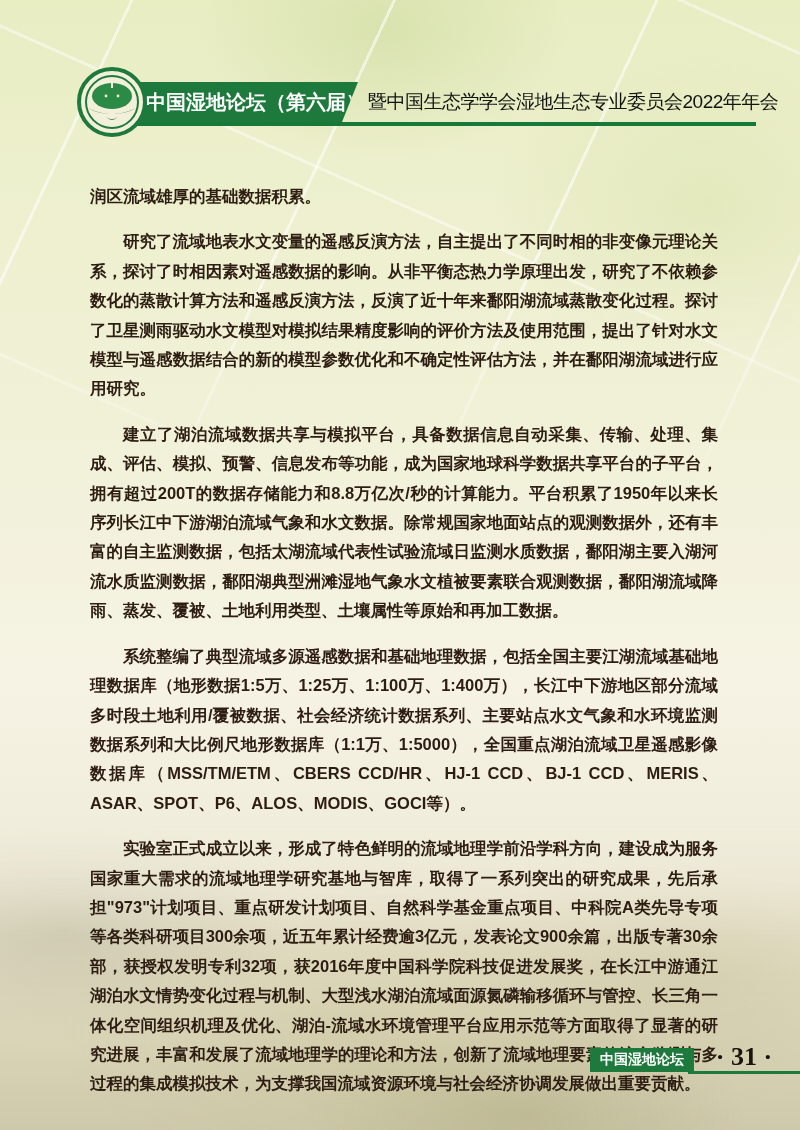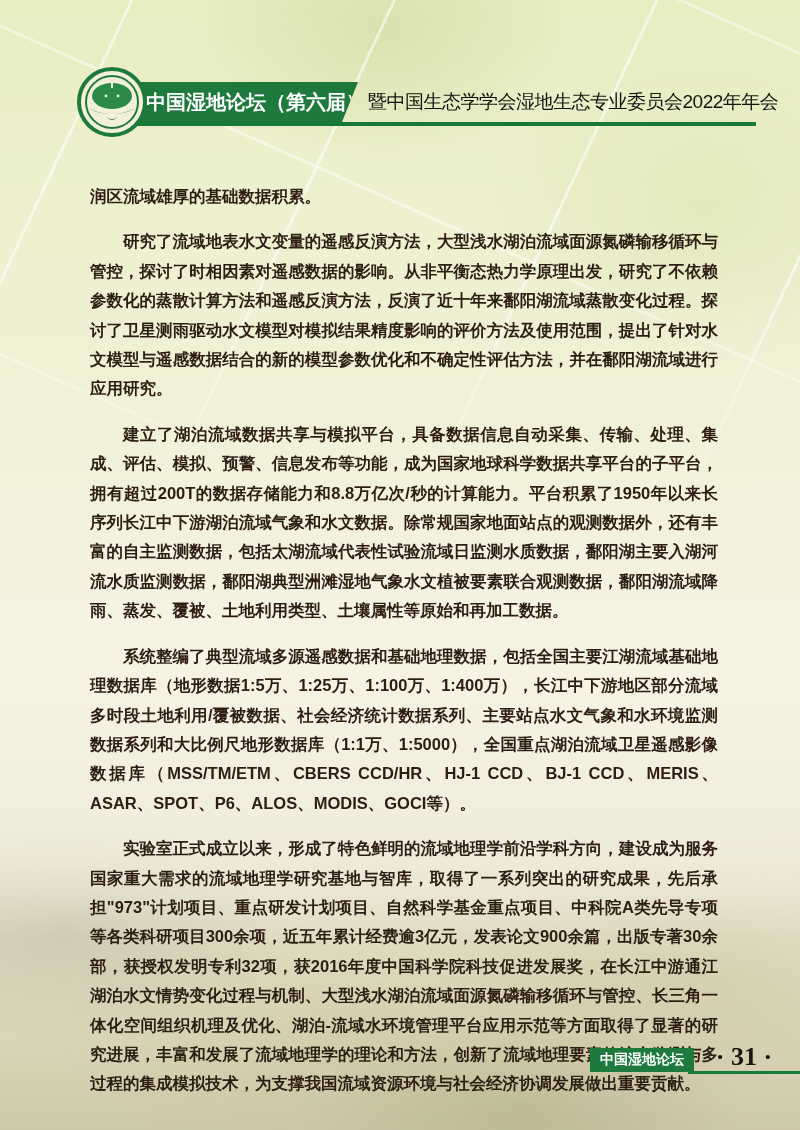--- a/index.html
+++ b/index.html
@@ -90,21 +90,21 @@
     <line x1="36" y1="14" x2="36" y2="22" stroke="#f2f0d8" stroke-width="2"></line>
     <circle cx="30" cy="30" r="1.4" fill="#f2f0d8"></circle>
     <circle cx="42" cy="30" r="1.4" fill="#f2f0d8"></circle>
     <path d="M12,42 Q36,54 60,42 Q50,48 36,48 Q22,48 12,42 Z" fill="#1e7a3c"></path>
     <path d="M30,50 Q36,58 42,50 Q39,54 36,53 Q33,54 30,50 Z" fill="#1e7a3c"></path>
   </svg>
 </div>
 
 <div class="content">
   <p class="no-indent">润区流域雄厚的基础数据积累。</p>
-  <p>研究了流域地表水文变量的遥感反演方法，大型浅水湖泊流域面源氮磷输移循环与管控，探讨了时相因素对遥感数据的影响。从非平衡态热力学原理出发，研究了不依赖参数化的蒸散计算方法和遥感反演方法，反演了近十年来鄱阳湖流域蒸散变化过程。探讨了卫星测雨驱动水文模型对模拟结果精度影响的评价方法及使用范围，提出了针对水文模型与遥感数据结合的新的模型参数优化和不确定性评估方法，并在鄱阳湖流域进行应用研究。</p>
+  <p>研究了流域地表水文变量的遥感反演方法，自主提出了不同时相的非变像元理论关系，探讨了时相因素对遥感数据的影响。从非平衡态热力学原理出发，研究了不依赖参数化的蒸散计算方法和遥感反演方法，反演了近十年来鄱阳湖流域蒸散变化过程。探讨了卫星测雨驱动水文模型对模拟结果精度影响的评价方法及使用范围，提出了针对水文模型与遥感数据结合的新的模型参数优化和不确定性评估方法，并在鄱阳湖流域进行应用研究。</p>
   <p>建立了湖泊流域数据共享与模拟平台，具备数据信息自动采集、传输、处理、集成、评估、模拟、预警、信息发布等功能，成为国家地球科学数据共享平台的子平台，拥有超过200T的数据存储能力和8.8万亿次/秒的计算能力。平台积累了1950年以来长序列长江中下游湖泊流域气象和水文数据。除常规国家地面站点的观测数据外，还有丰富的自主监测数据，包括太湖流域代表性试验流域日监测水质数据，鄱阳湖主要入湖河流水质监测数据，鄱阳湖典型洲滩湿地气象水文植被要素联合观测数据，鄱阳湖流域降雨、蒸发、覆被、土地利用类型、土壤属性等原始和再加工数据。</p>
   <p>系统整编了典型流域多源遥感数据和基础地理数据，包括全国主要江湖流域基础地理数据库（地形数据1:5万、1:25万、1:100万、1:400万），长江中下游地区部分流域多时段土地利用/覆被数据、社会经济统计数据系列、主要站点水文气象和水环境监测数据系列和大比例尺地形数据库（1:1万、1:5000），全国重点湖泊流域卫星遥感影像数据库（MSS/TM/ETM、CBERS CCD/HR、HJ-1 CCD、BJ-1 CCD、MERIS、ASAR、SPOT、P6、ALOS、MODIS、GOCI等）。</p>
   <p>实验室正式成立以来，形成了特色鲜明的流域地理学前沿学科方向，建设成为服务国家重大需求的流域地理学研究基地与智库，取得了一系列突出的研究成果，先后承担"973"计划项目、重点研发计划项目、自然科学基金重点项目、中科院A类先导专项等各类科研项目300余项，近五年累计经费逾3亿元，发表论文900余篇，出版专著30余部，获授权发明专利32项，获2016年度中国科学院科技促进发展奖，在长江中游通江湖泊水文情势变化过程与机制、大型浅水湖泊流域面源氮磷输移循环与管控、长三角一体化空间组织机理及优化、湖泊-流域水环境管理平台应用示范等方面取得了显著的研究进展，丰富和发展了流域地理学的理论和方法，创新了流域地理要素的综合监测与多过程的集成模拟技术，为支撑我国流域资源环境与社会经济协调发展做出重要贡献。</p>
 </div>
 
 <div class="footer">
   <div class="footer-line"></div>
   <div class="footer-badge">中国湿地论坛</div>
   <div class="page-number">· 31 ·</div>
 </div>

